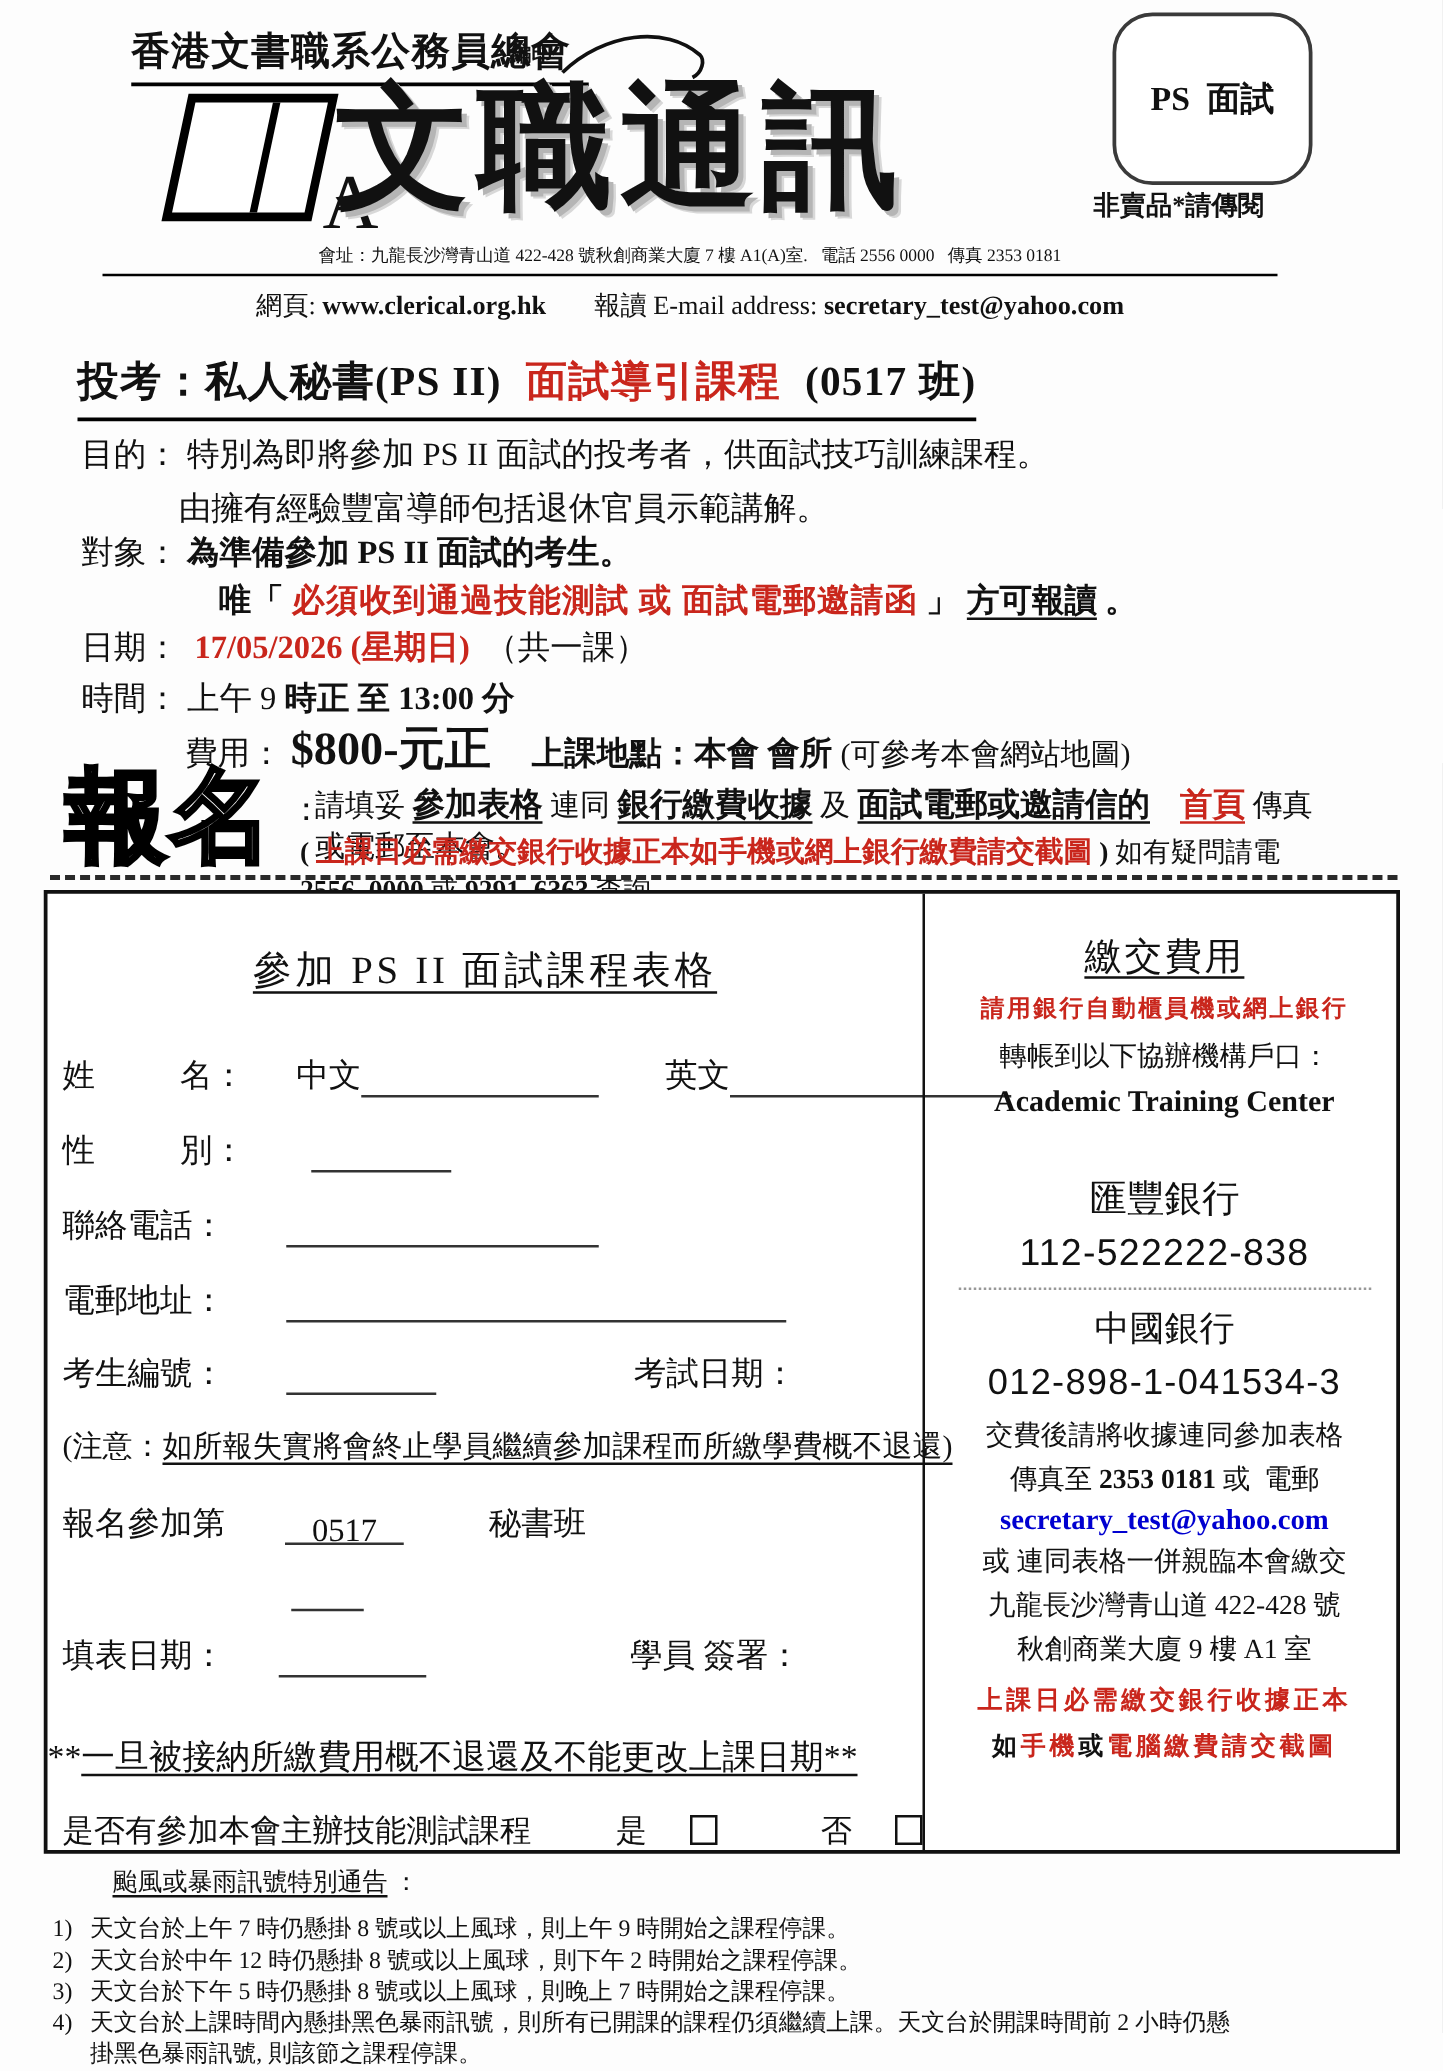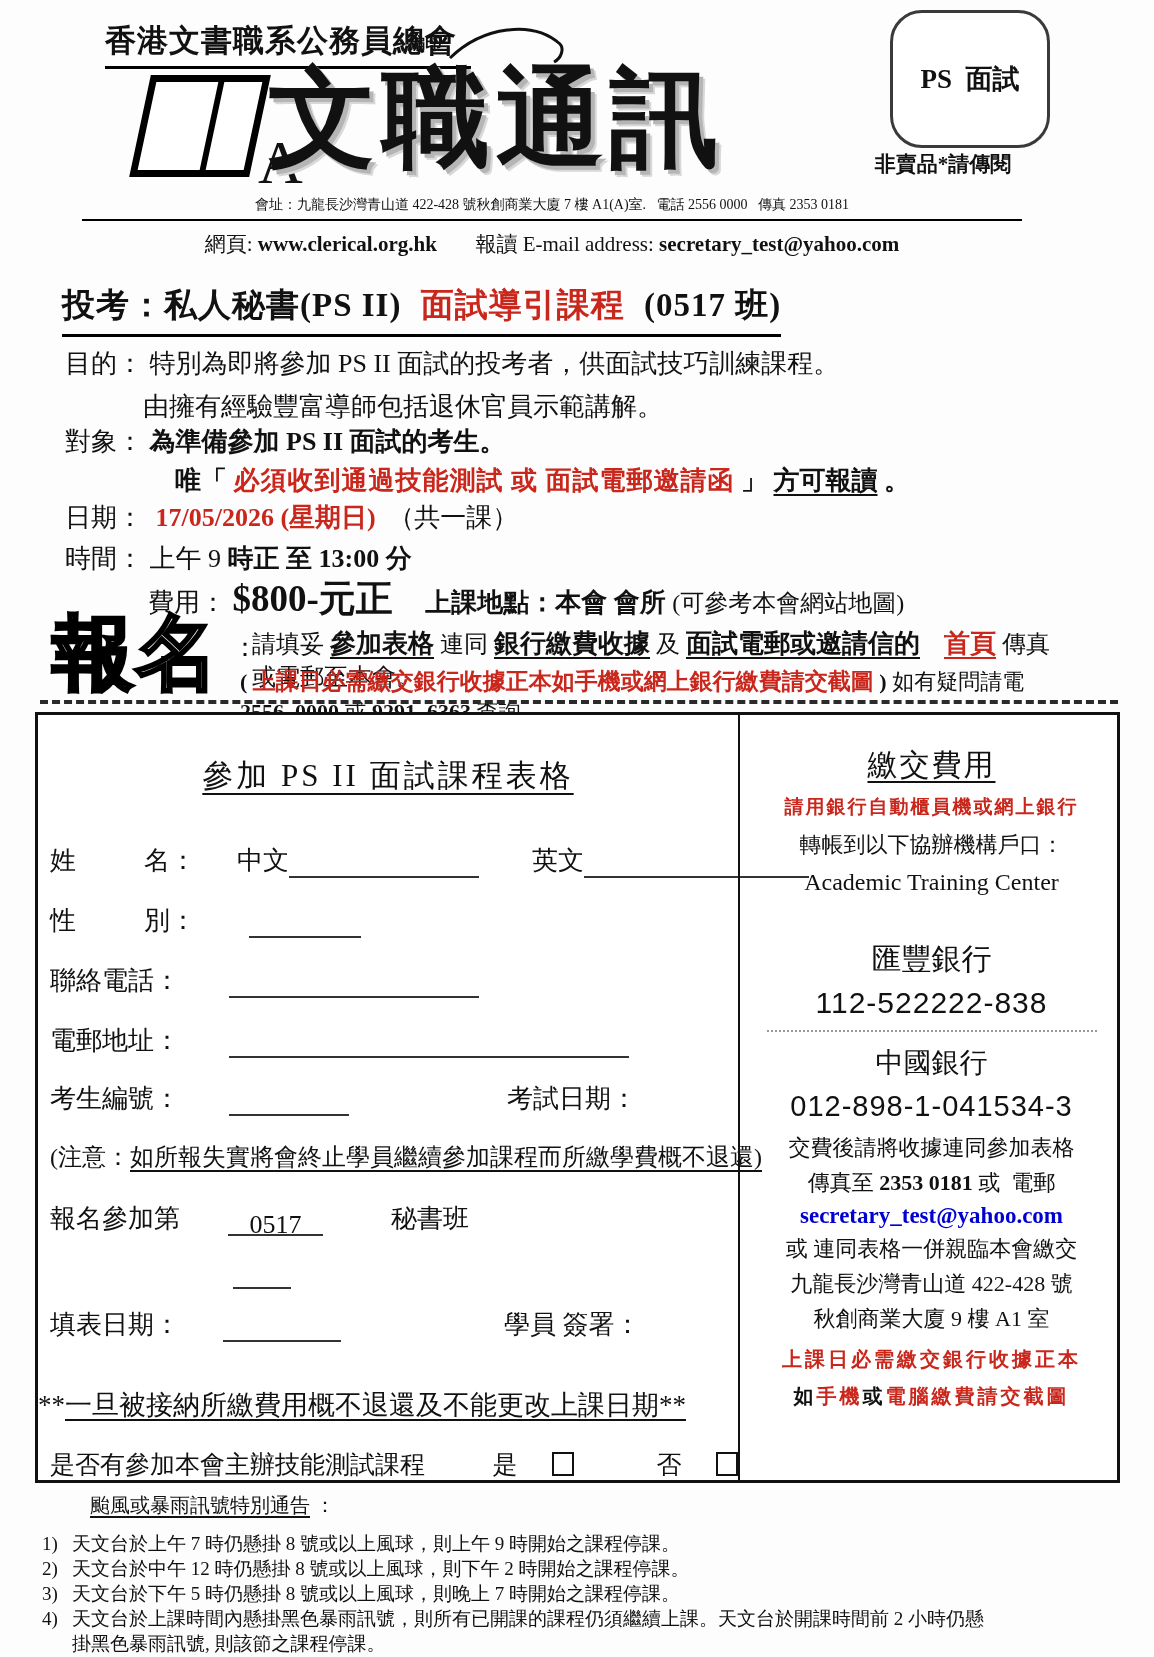--- a/index.html
+++ b/index.html
@@ -92,21 +92,21 @@
   .sp { display:inline-block; }
 
   
   .form-right { position:absolute; top:0; left:700px; width:385px; height:100%;
                 border-left:2px solid #111; text-align:center; padding-top:30px; }
   .pay-title { font-size:30px; letter-spacing:2px; margin-bottom:8px; }
   .pay-title span { text-decoration:underline; text-underline-offset:6px; text-decoration-thickness:2px; }
   .kai-red { color:#c9261c; font-weight:bold; letter-spacing:2px; }
   .p-redline { font-size:19px; margin-bottom:10px; }
   .p-transfer { font-size:22px; margin-bottom:9px; }
-  .p-org { font-size:24px; margin-bottom:9px; }
+  .p-org { font-size:24px; margin-bottom:9px;font-weight:bold; }
   .p-bank1 { font-size:30px; margin-bottom:6px;margin-top:43px; }
   .p-acct { font-size:30px; letter-spacing:1px; margin-bottom:10px; }
   .p-dotted { width:330px; margin:6px auto 12px auto; border-top:2px dotted #999; }
   .p-bank2 { font-size:28px; margin-bottom:8px; }
   .p-line { font-size:22px; margin-bottom:5px; }
   .p-email { font-size:23px; font-weight:bold; margin-bottom:5px; }
   .p-rednote1 { font-size:20px; margin-top:12px; letter-spacing:3px; }
   .p-rednote2 { font-size:20px; margin-top:10px; letter-spacing:3px; font-weight:bold; }
 
   

